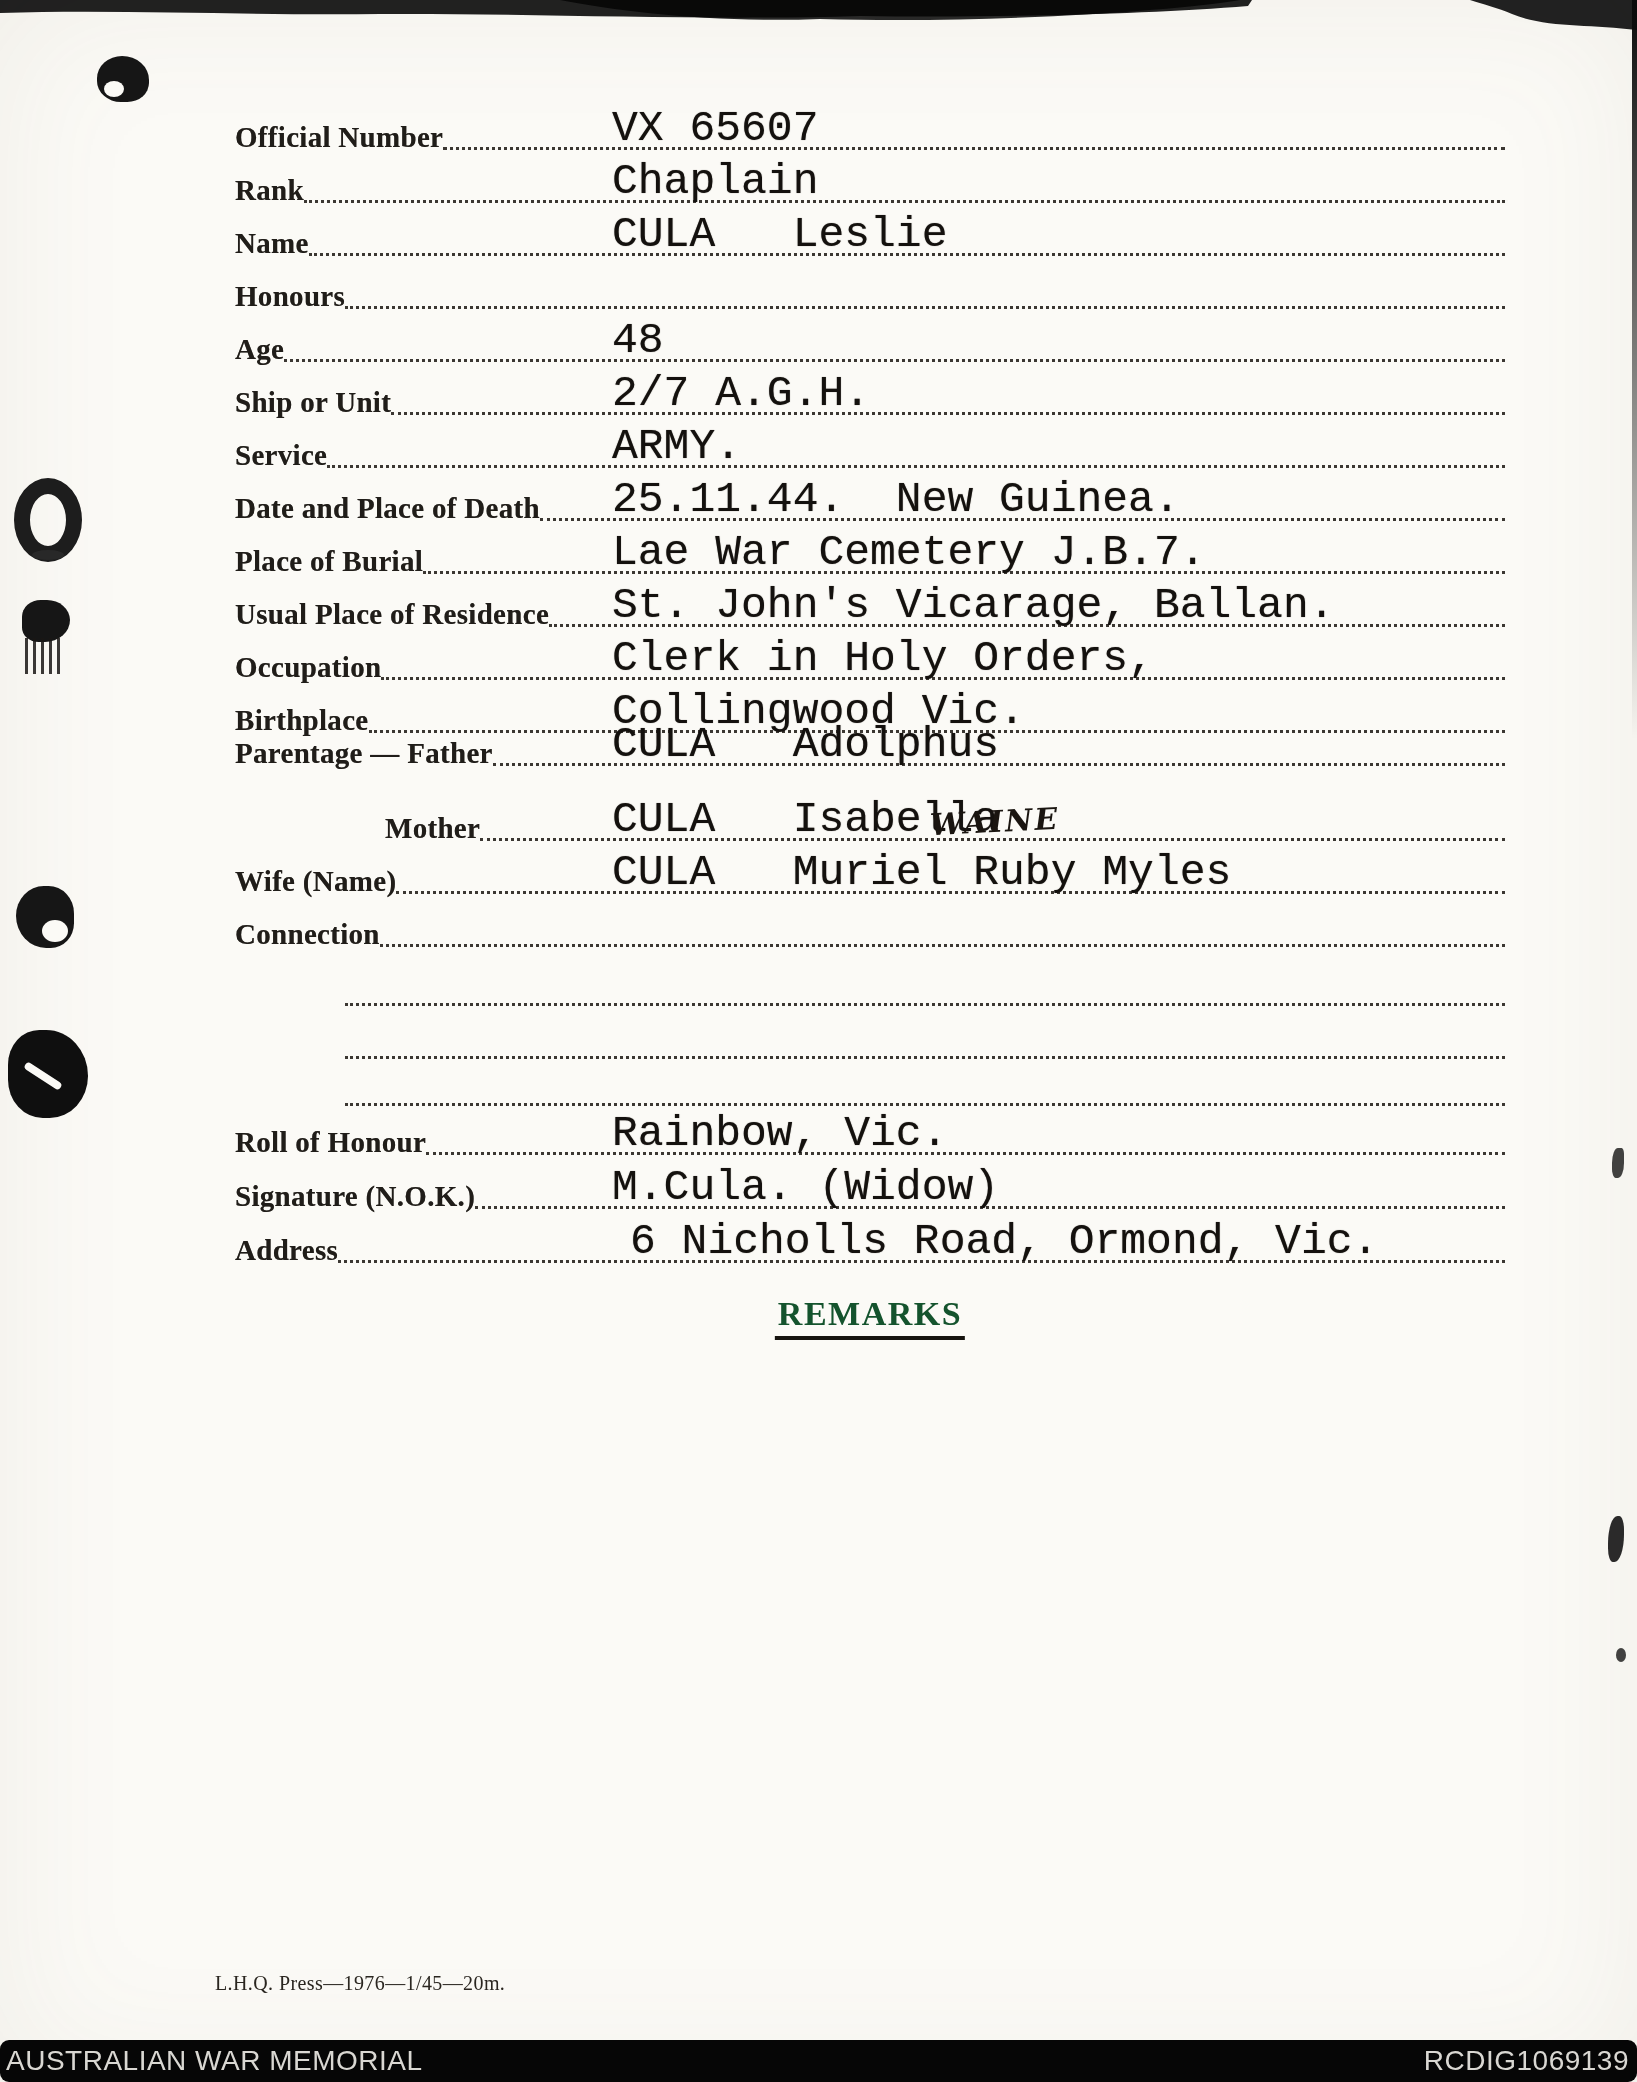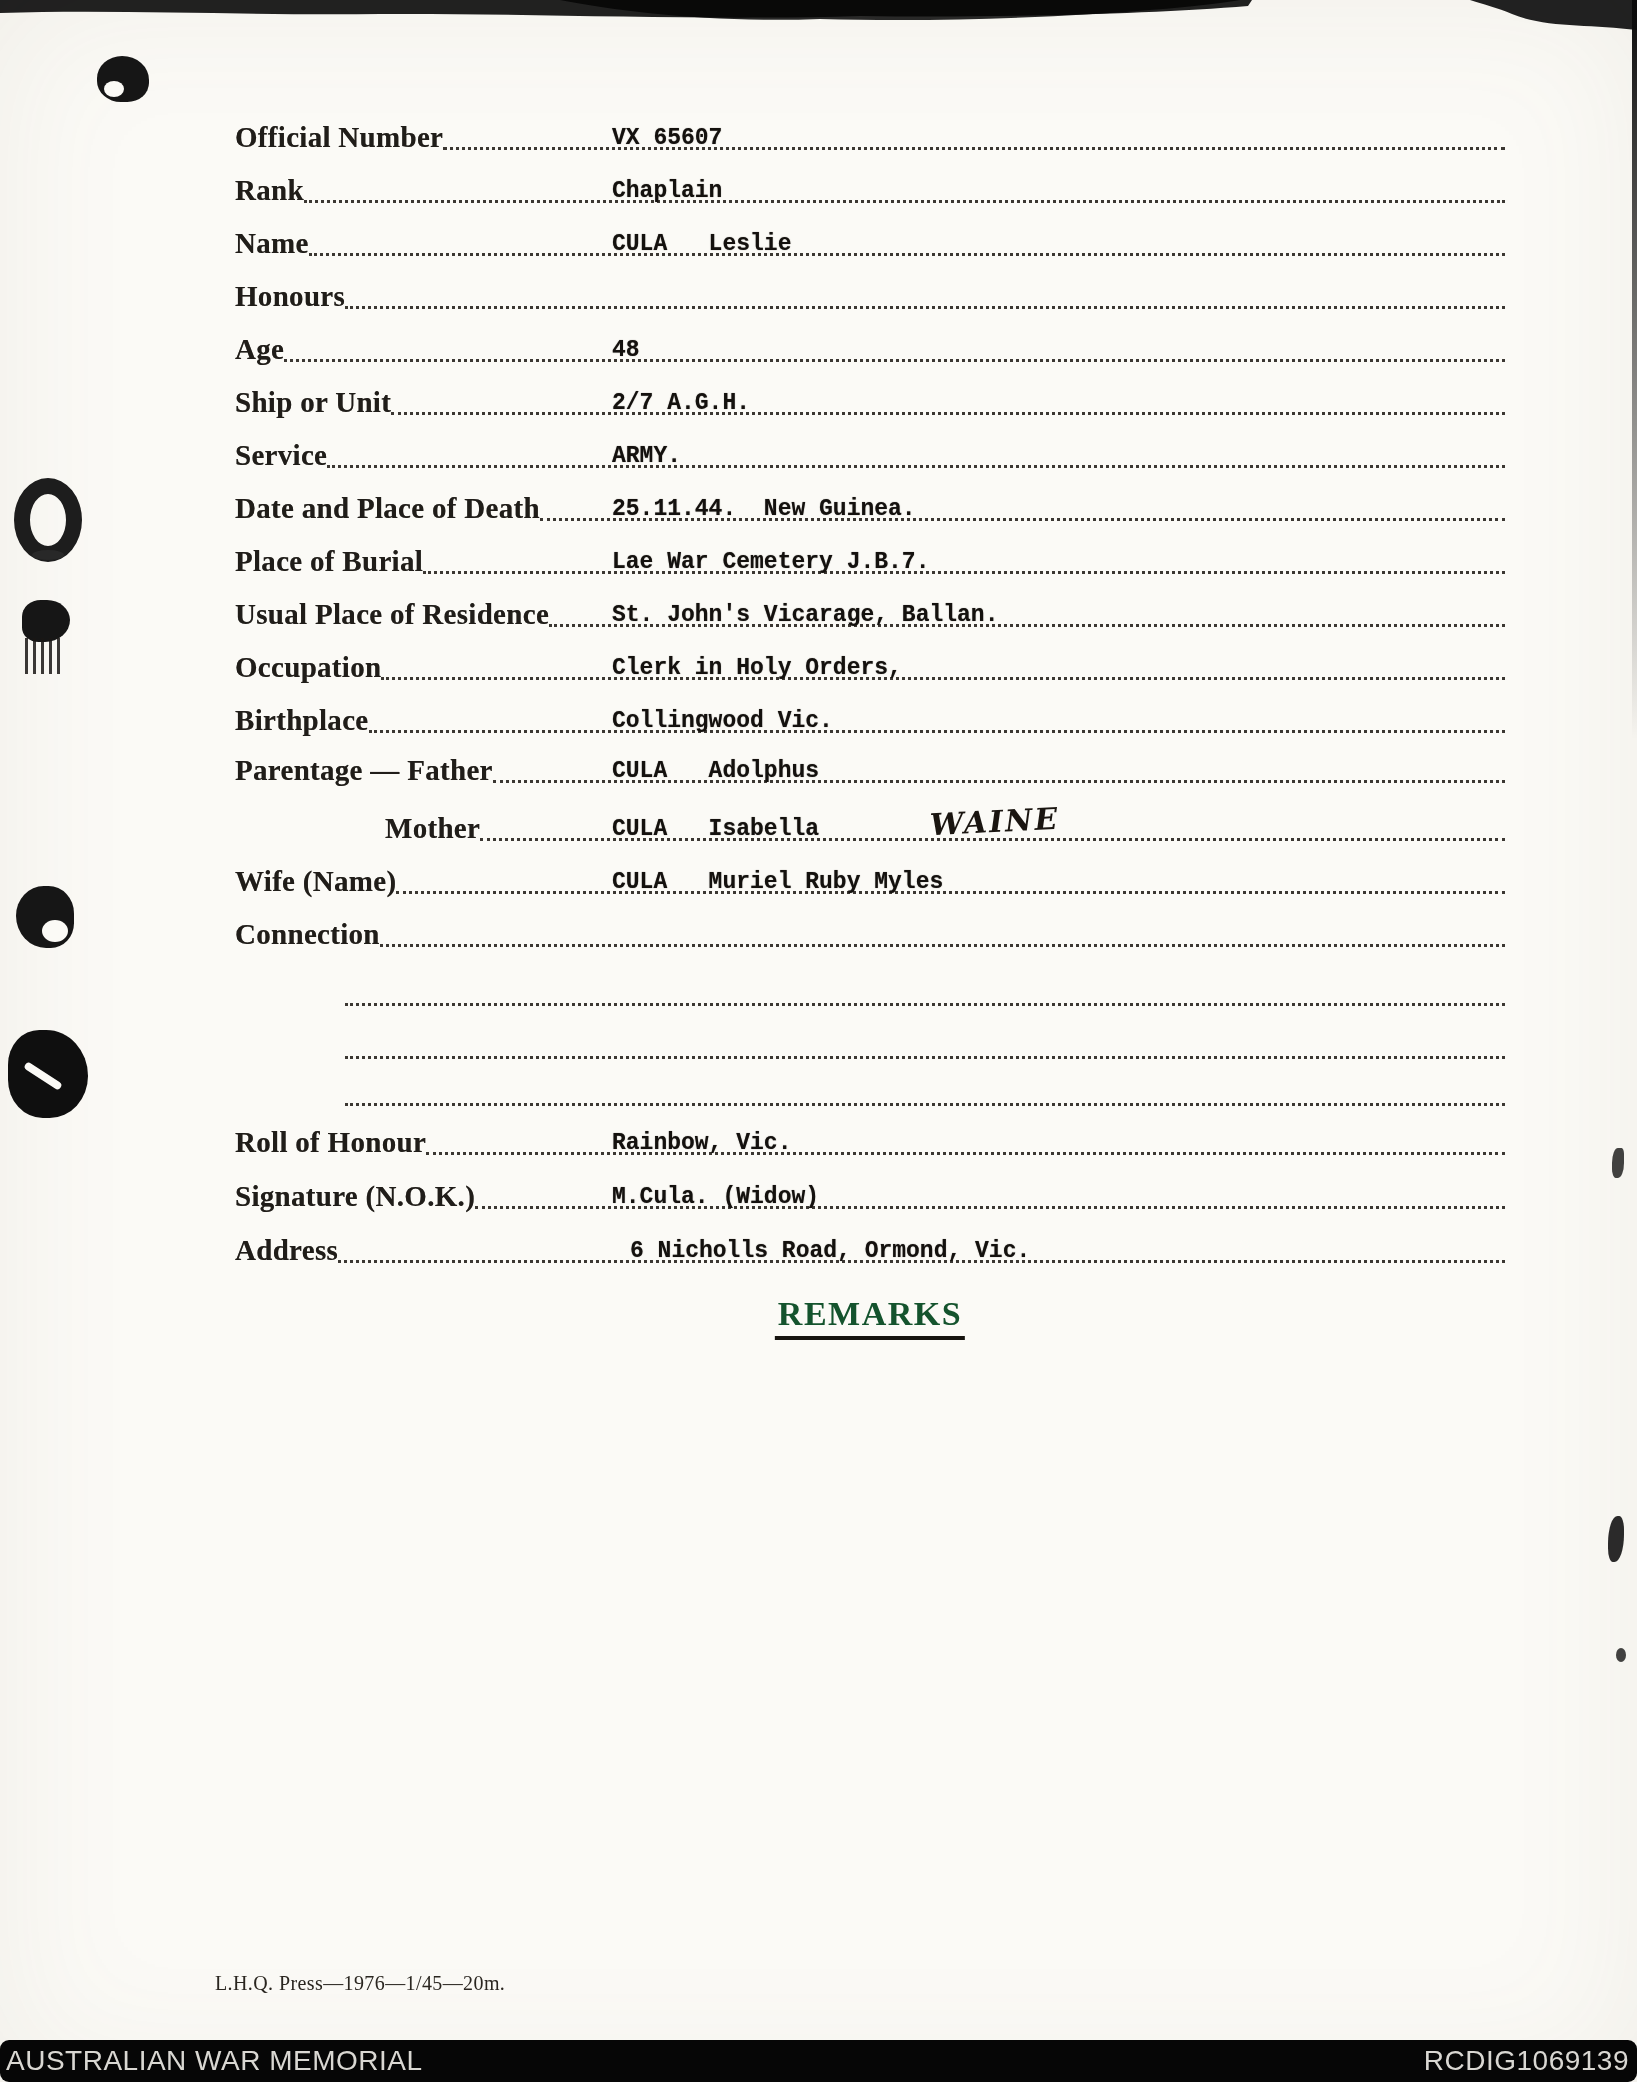--- a/index.html
+++ b/index.html
@@ -20,21 +20,21 @@
   .row { position: absolute; height: 46px; display: flex; align-items: flex-end; left: 235px; width: 1270px; }
   .flabel {
     font-size: 29px; font-weight: 700; color: #201d19;
     white-space: nowrap; line-height: 1; padding-bottom: 6px;
     letter-spacing: 0.3px; text-shadow: 0 0 0.5px rgba(30,25,20,0.55);
   }
   .leader { flex: 1; border-bottom: 3px dotted #3b3732; margin-bottom: 8px; min-width: 14px; }
   .fvalue {
     position: absolute; left: 377px; bottom: 8px;
     font-family: "Liberation Mono", "DejaVu Sans Mono", monospace;
-    font-size: 23px; font-weight: 700; color: #14110e;
+    font-size: 43px; font-weight: 400; color: #14110e;
     white-space: pre; line-height: 1;
     text-shadow: 0 0 1px rgba(20,15,10,0.55);
   }
   .handwritten {
     font-family: "DejaVu Serif", serif; font-style: italic;
     font-size: 30px; font-weight: 700; letter-spacing: 2px;
     transform: rotate(-3deg); color: #1a1510; text-shadow: none;
   }
 
   .remarks {
@@ -156,21 +156,21 @@
   <div class="row" style="top:642px">
     <span class="flabel">Occupation</span>
     <span class="leader"></span>
     <span class="fvalue">Clerk in Holy Orders,</span>
   </div>
   <div class="row" style="top:695px">
     <span class="flabel">Birthplace</span>
     <span class="leader"></span>
     <span class="fvalue">Collingwood Vic.</span>
   </div>
-  <div class="row" style="top:745px">
+  <div class="row" style="top:728px">
     <span class="flabel">Parentage — Father</span>
     <span class="leader"></span>
     <span class="fvalue">CULA   Adolphus</span>
   </div>
   <div class="row" style="top:803px; left:385px; width:1120px">
     <span class="flabel">Mother</span>
     <span class="leader"></span>
     <span class="fvalue" style="left:227px">CULA   Isabella</span>
     <span class="fvalue handwritten" style="left:545px; bottom:12px">WAINE</span>
   </div>

